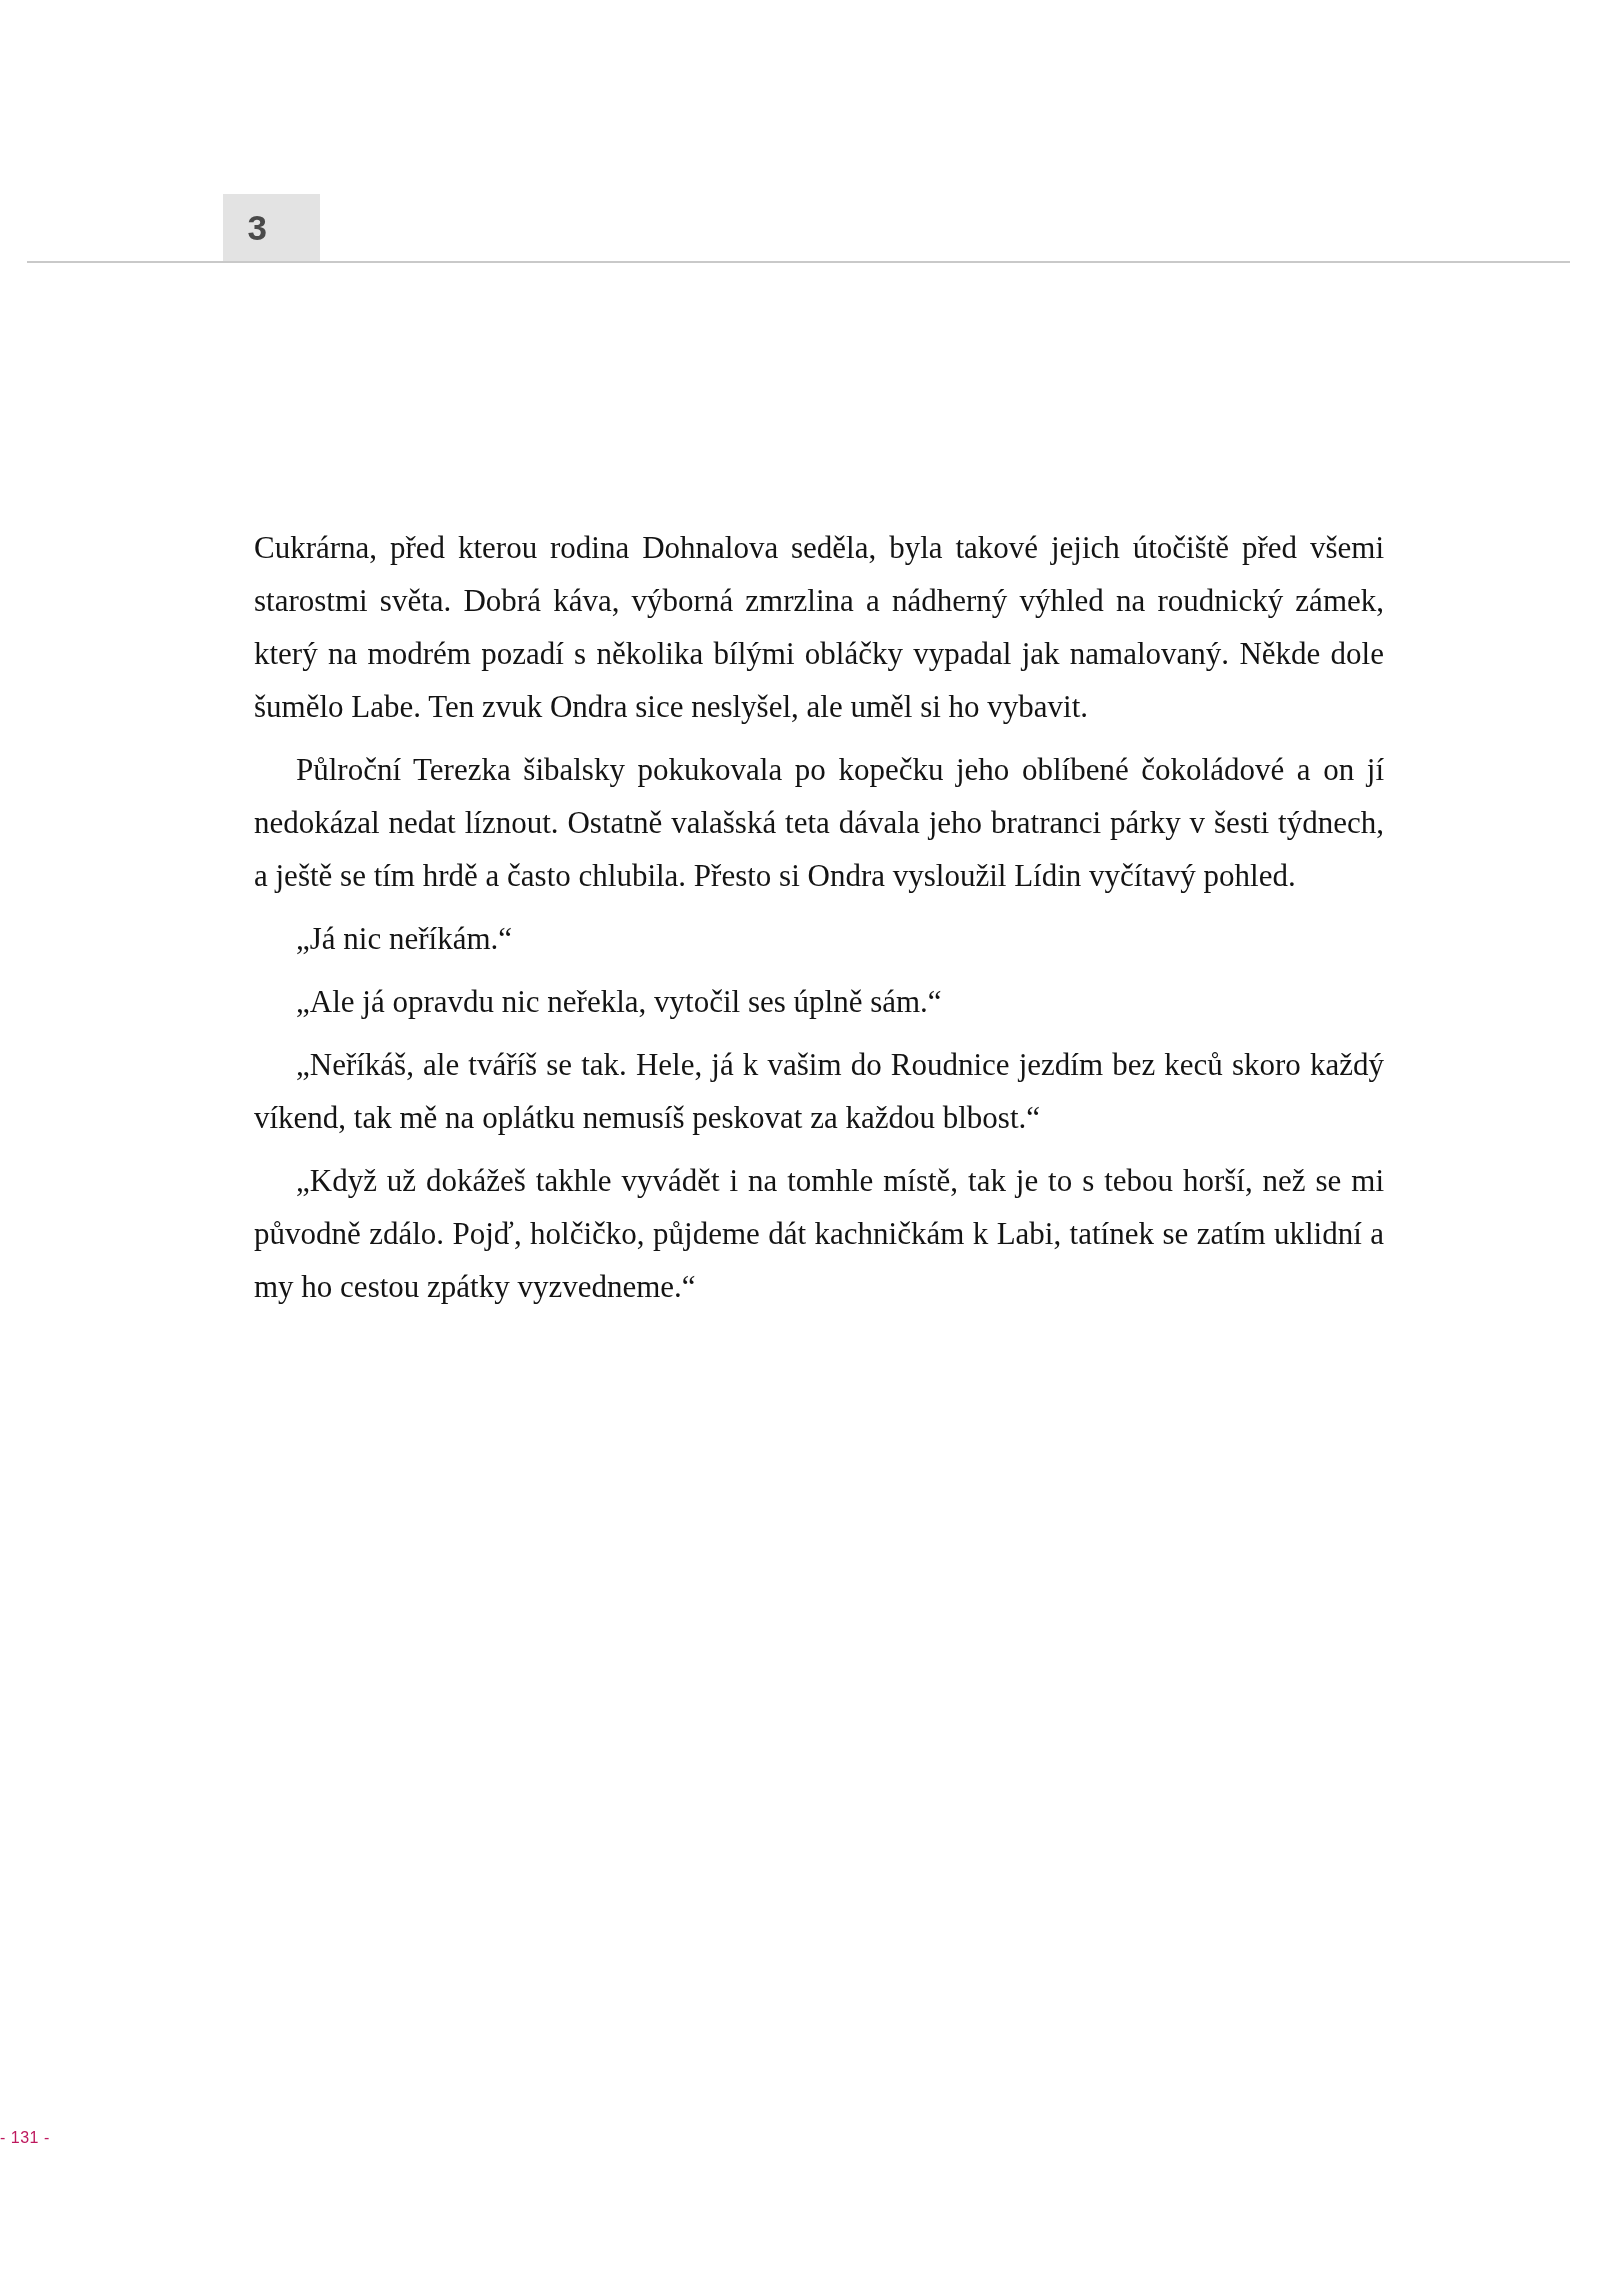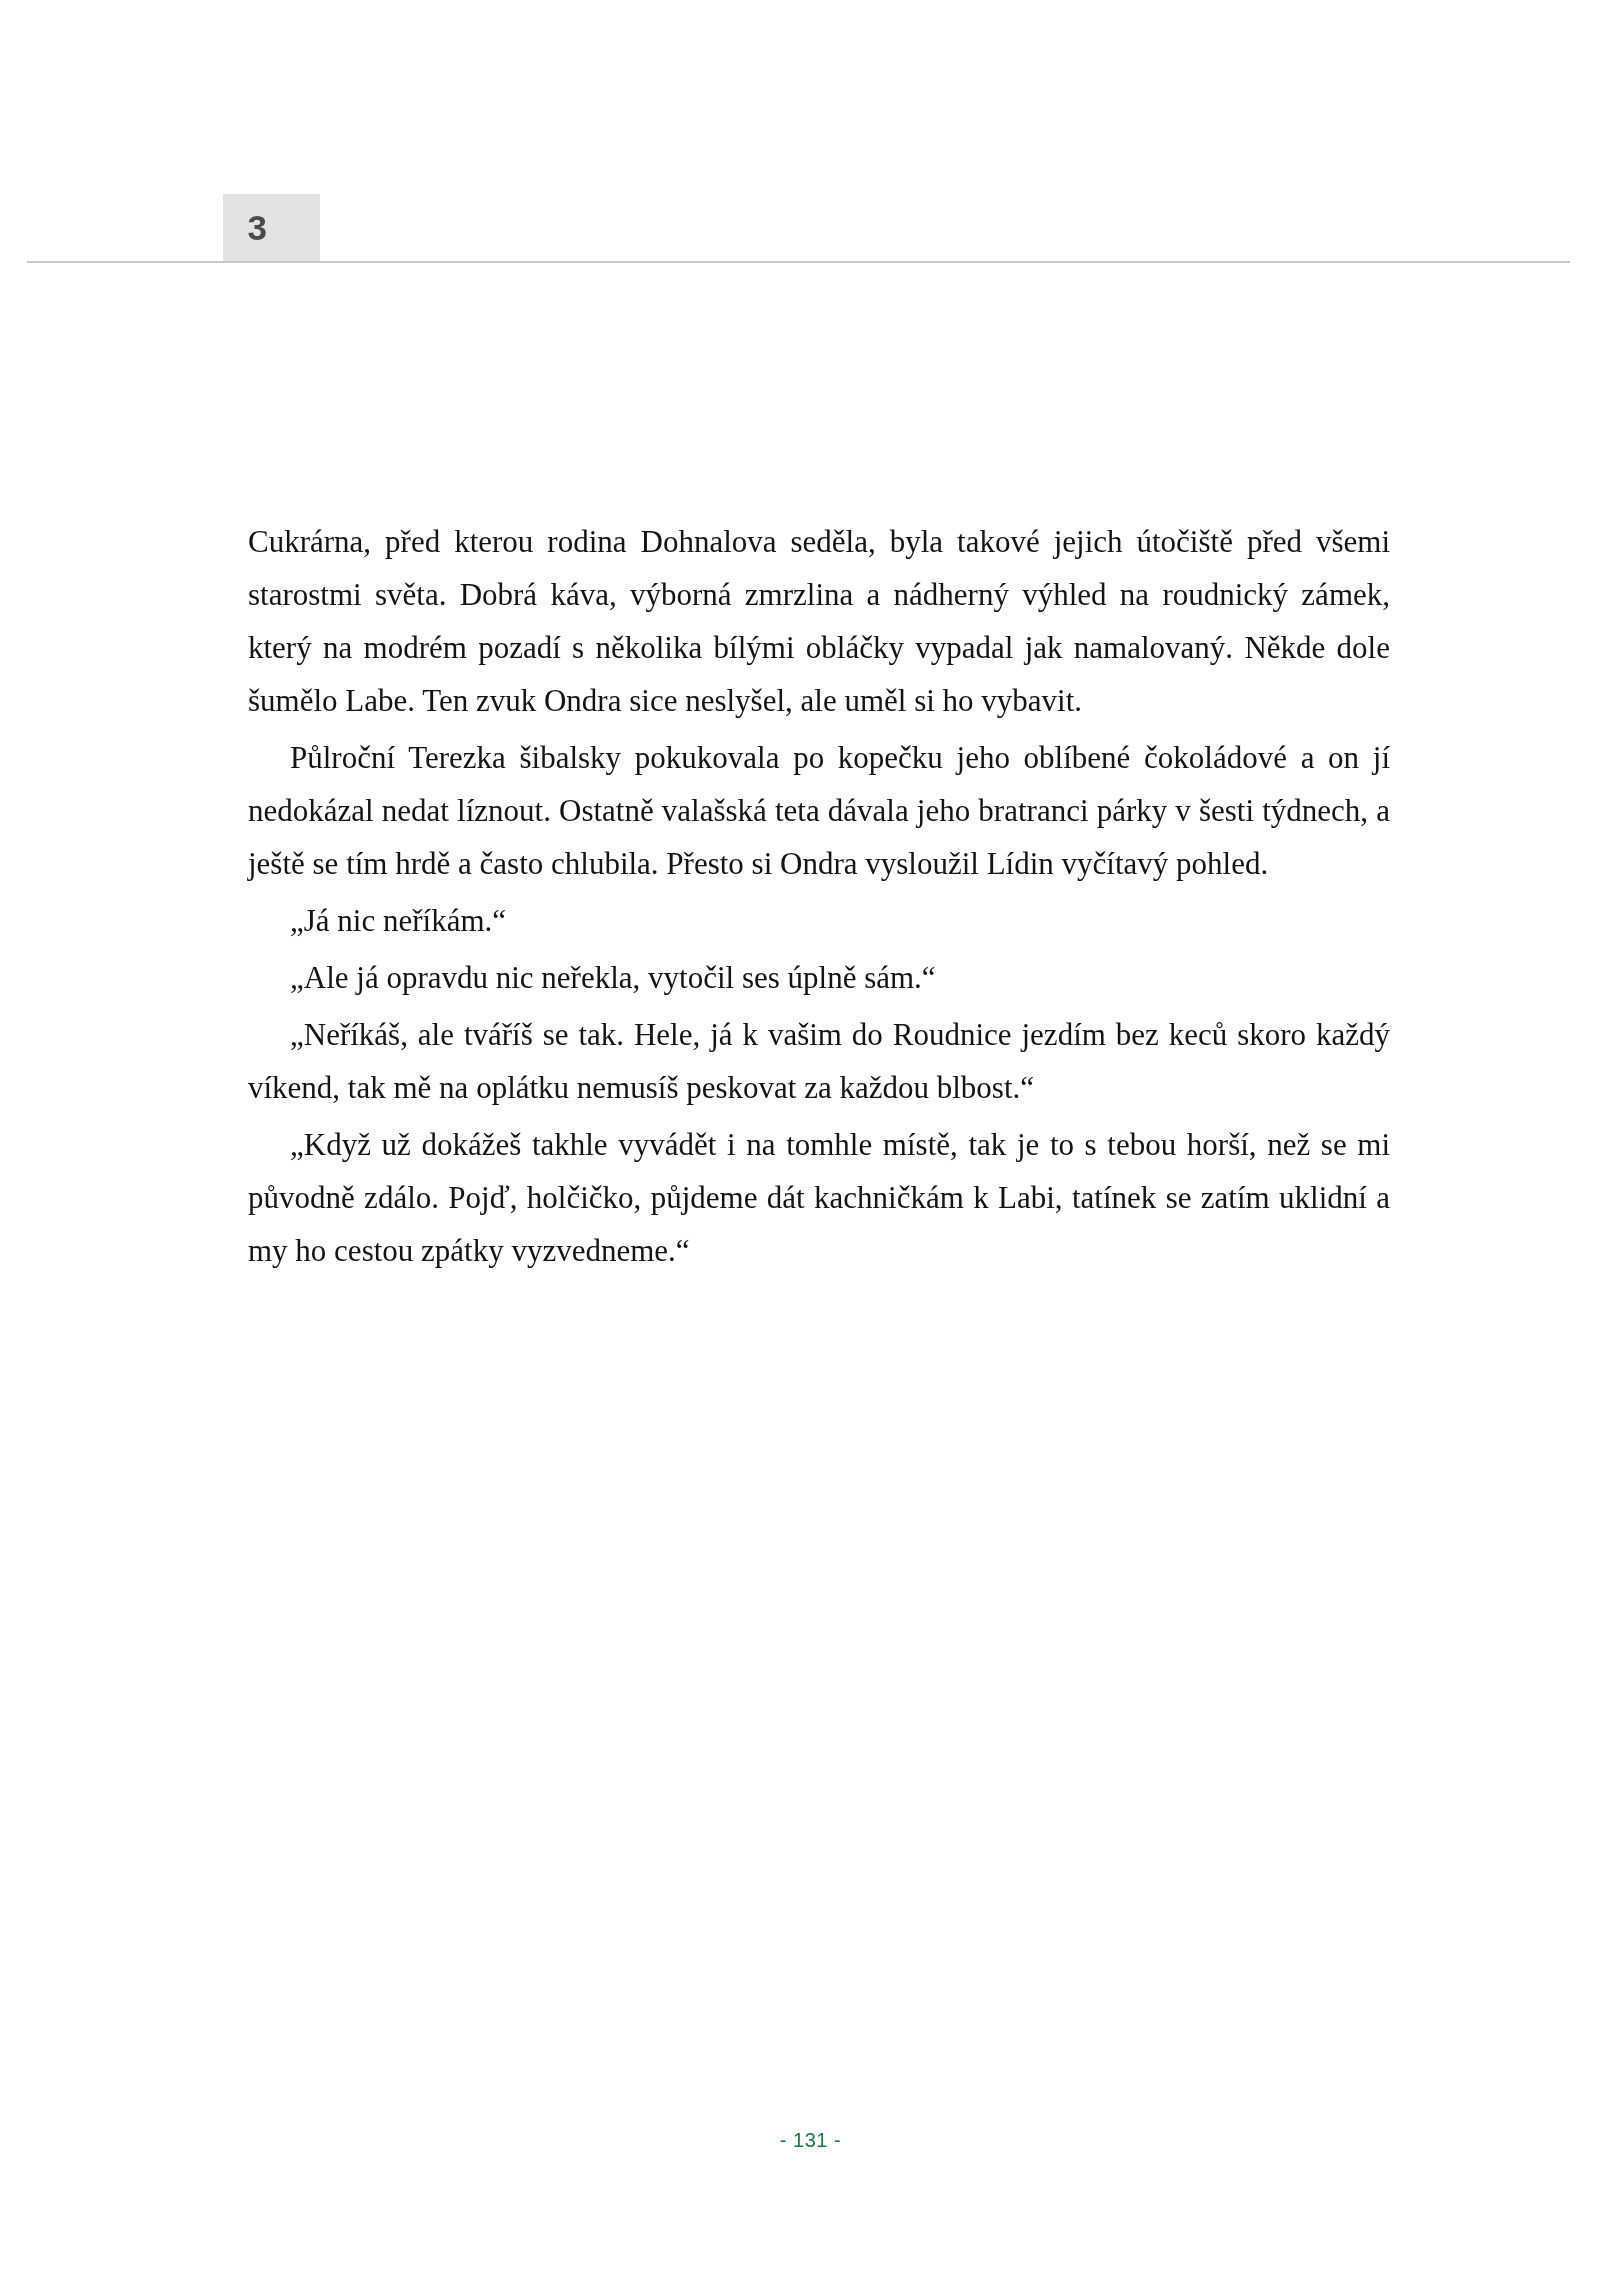--- a/index.html
+++ b/index.html
@@ -67,37 +67,37 @@
     left: 244px;
     width: 1150px;
     font-size: 31px;
     line-height: 53px;
     text-align: justify;
     text-justify: inter-word;
     hyphens: manual;
     color: #141414;
   }
   .body-text p {
-    margin: 4px;
+    margin: 10px;
     text-indent: 0;
   }
   .body-text p.indent {
     text-indent: 42px;
   }
 
   
   .folio {
     position: absolute;
     top: 2129px;
     left: 0;
     width: 100%;
-    text-align: center;
+    text-align: left;
     font-family: "Liberation Sans", sans-serif;
-    font-size: 20px;
-    color: #15803d;
+    font-size: 16px;
+    color: #be185d;
     letter-spacing: 0.5px;
   }
 </style>
 </head>
 <body>
 
 <div class="page">
 
   <div class="chapter-header">
     <div class="header-rule"></div>

